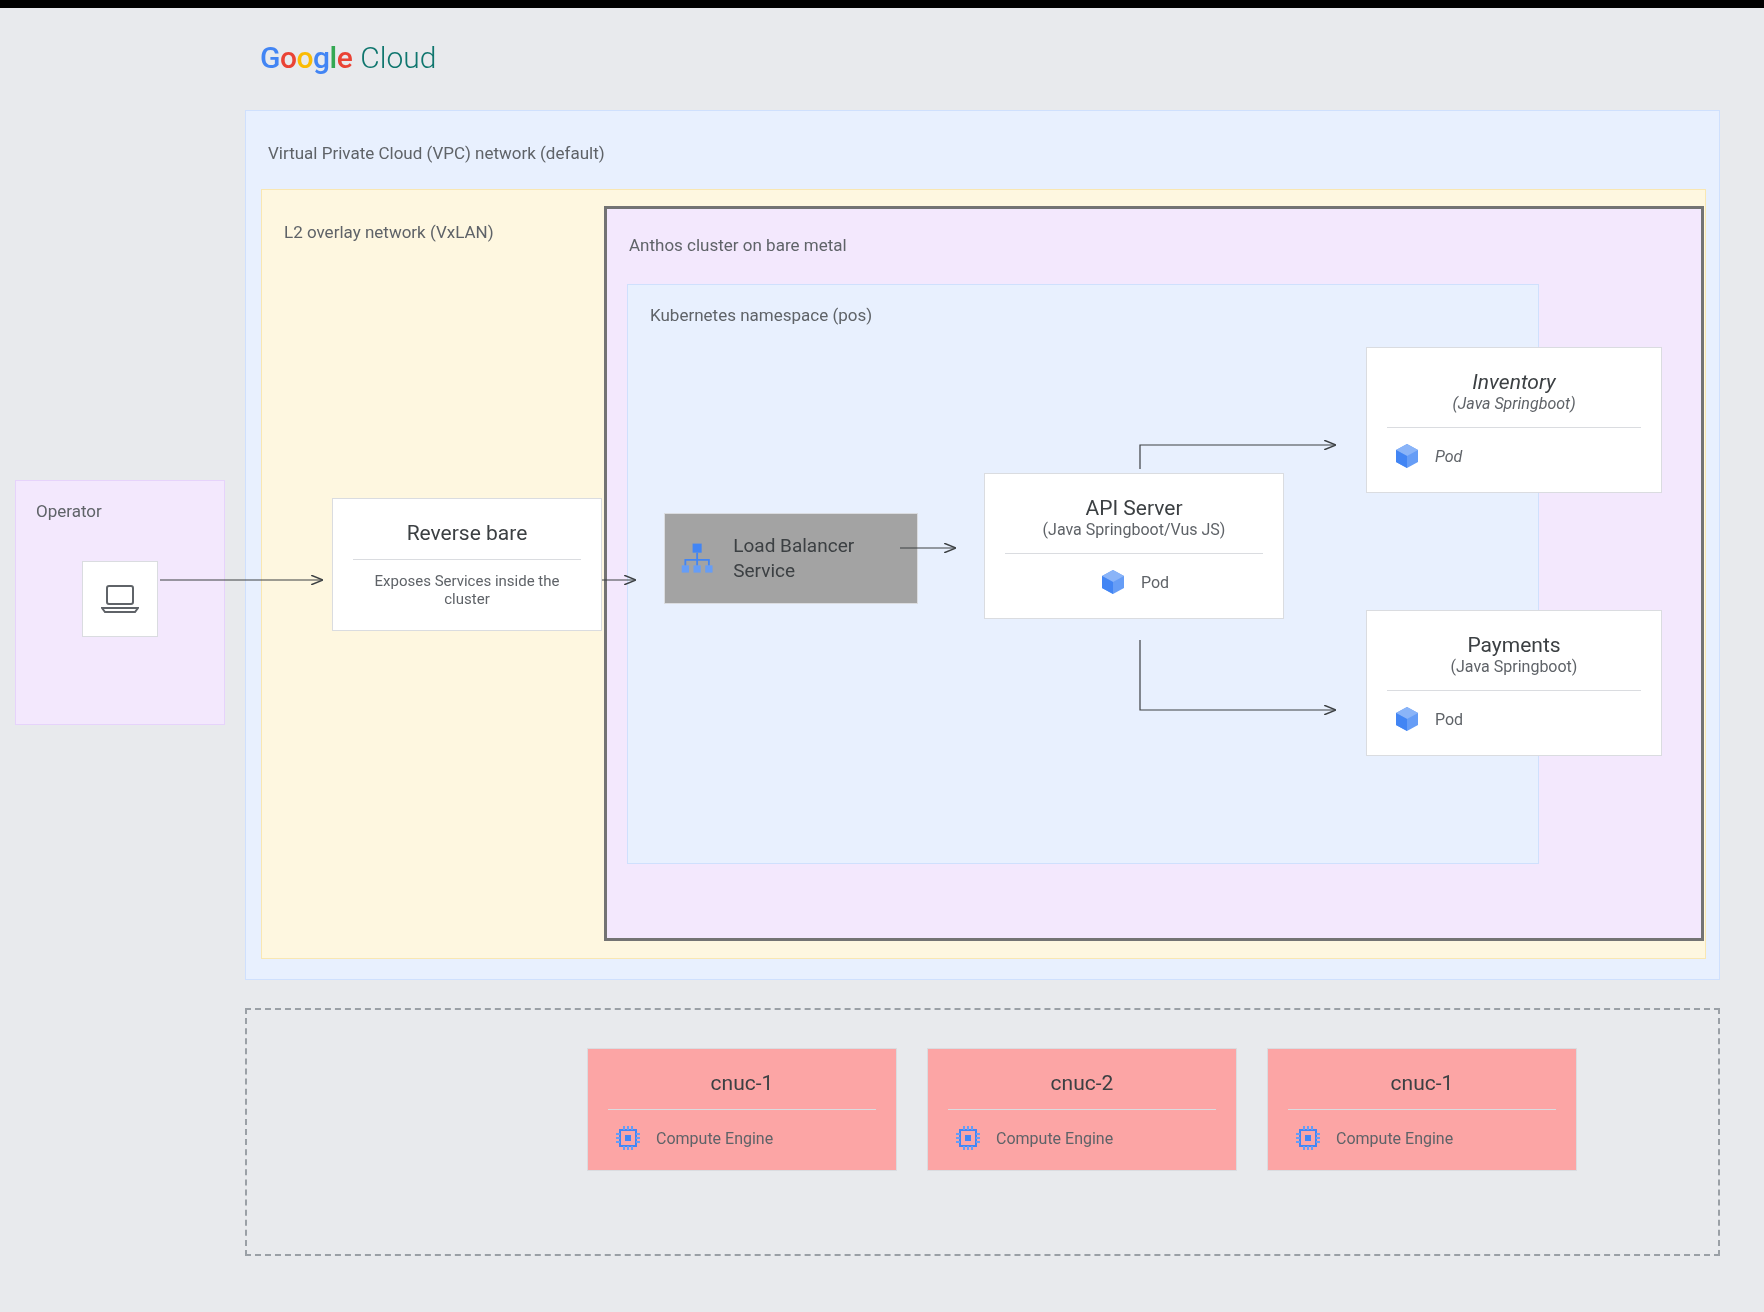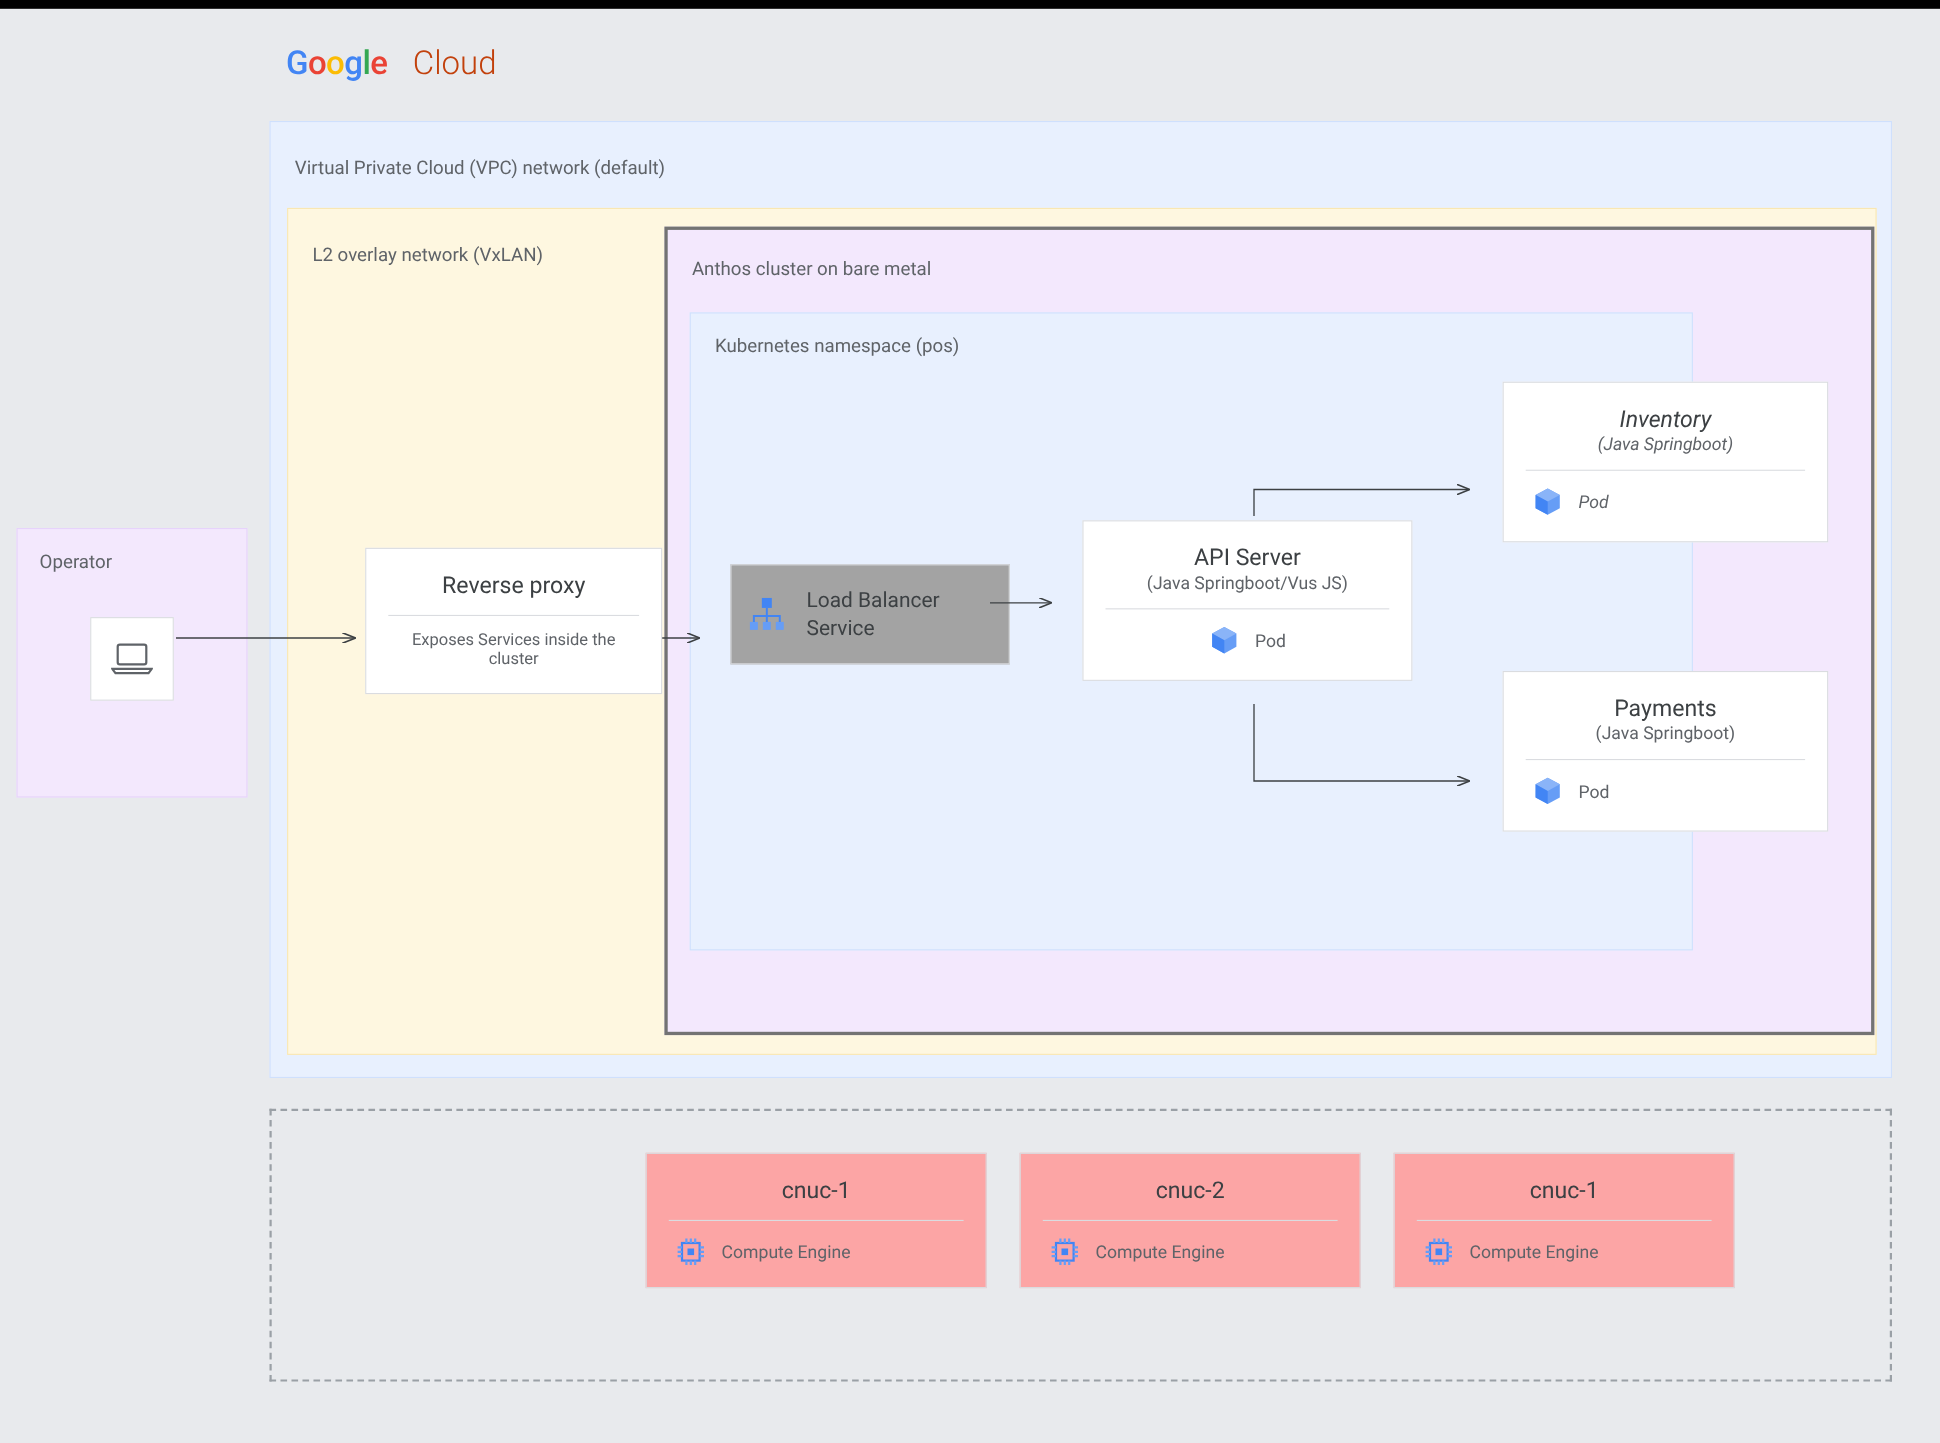--- a/index.html
+++ b/index.html
@@ -17,35 +17,35 @@
   top: 0; left: 0; right: 0;
   height: 8px;
   background: #000;
 }
 .logo {
   position: absolute;
   top: 40px;
   left: 260px;
   display: flex;
   align-items: center;
-  gap: 23px;
+  gap: 8px;
   font-size: 30px;
 }
 .logo-google {
   font-weight: 500;
   letter-spacing: -0.5px;
 }
 .g1 { color: #4285f4; }
 .g2 { color: #ea4335; }
 .g3 { color: #fbbc04; }
 .g4 { color: #4285f4; }
 .g5 { color: #34a853; }
 .g6 { color: #ea4335; }
 .logo-cloud {
-  color: #c2410c;
+  color: #0f766e;
   font-weight: 300;
 }
 
 .container-label {
   position: absolute;
   font-size: 17px;
   color: #5f6368;
 }
 
 
@@ -275,21 +275,21 @@
   </div>
 </div>
 
 <div class="vpc">
   <div class="container-label">Virtual Private Cloud (VPC) network (default)</div>
 
   <div class="l2">
     <div class="container-label">L2 overlay network (VxLAN)</div>
 
     <div class="card reverse-proxy">
-      <div class="card-title">Reverse proxy</div>
+      <div class="card-title">Reverse bare</div>
       <div class="card-desc">Exposes Services inside the cluster</div>
     </div>
 
     <div class="anthos">
       <div class="container-label">Anthos cluster on bare metal</div>
 
       <div class="k8s">
         <div class="container-label">Kubernetes namespace (pos)</div>
 
         <div class="card load-balancer">

